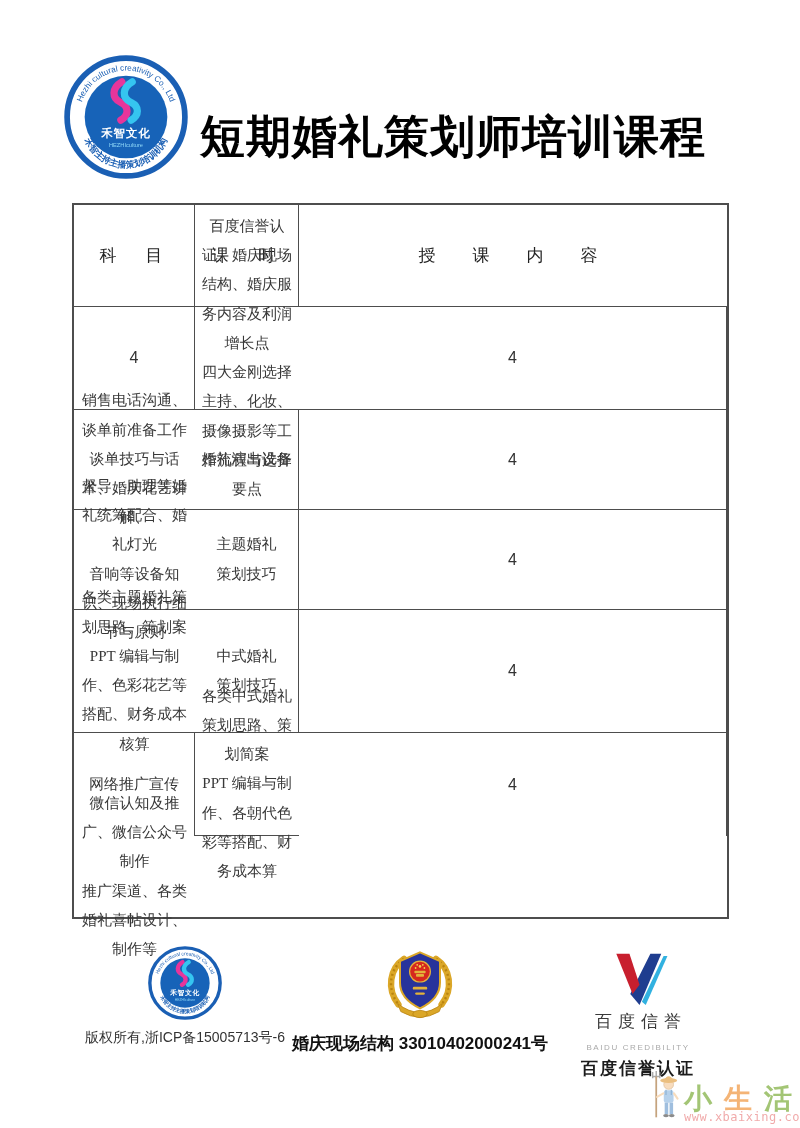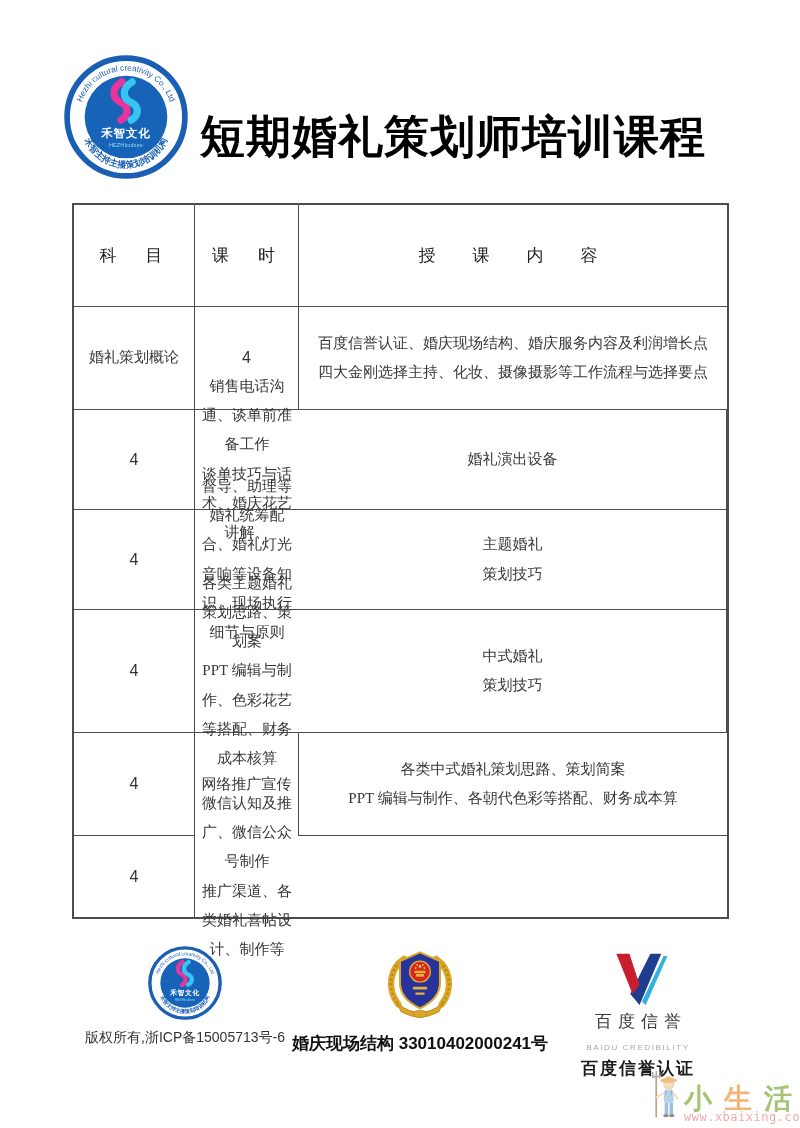--- a/index.html
+++ b/index.html
@@ -85,21 +85,20 @@
     <text x="60" y="89" text-anchor="middle" font-size="5.5" fill="#8fd8f8">HEZHIculture</text>
   </svg>
 
   <h1 class="page-title">短期婚礼策划师培训课程</h1>
 
   <div class="course-table">
     <div class="cell th">科　目</div>
     <div class="cell th">课　时</div>
     <div class="cell th th-content c-last">授　课　内　容</div>
 
-    <div class="cell">婚礼策划概论</div>
     <div class="cell hours">4</div>
     <div class="cell c-last">百度信誉认证、婚庆现场结构、婚庆服务内容及利润增长点
 四大金刚选择主持、化妆、摄像摄影等工作流程与选择要点</div>
 
     <div class="cell hours">4</div>
     <div class="cell c-last">销售电话沟通、谈单前准备工作
 谈单技巧与话术、婚庆花艺讲解、</div>
 
     <div class="cell">婚礼演出设备</div>
     <div class="cell hours">4</div>

